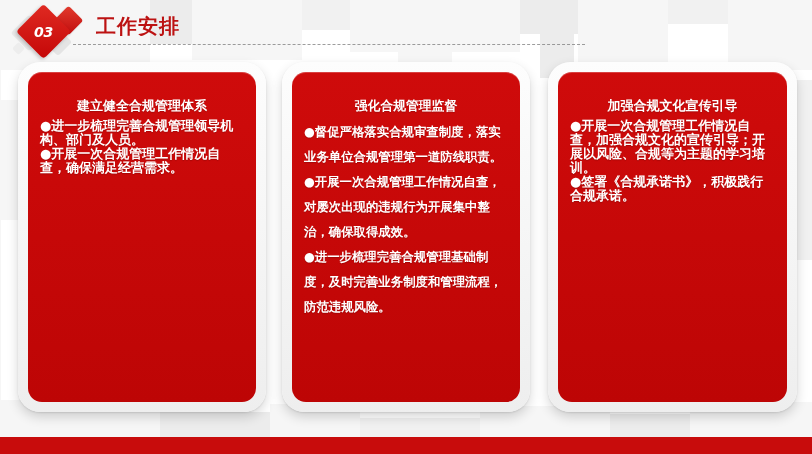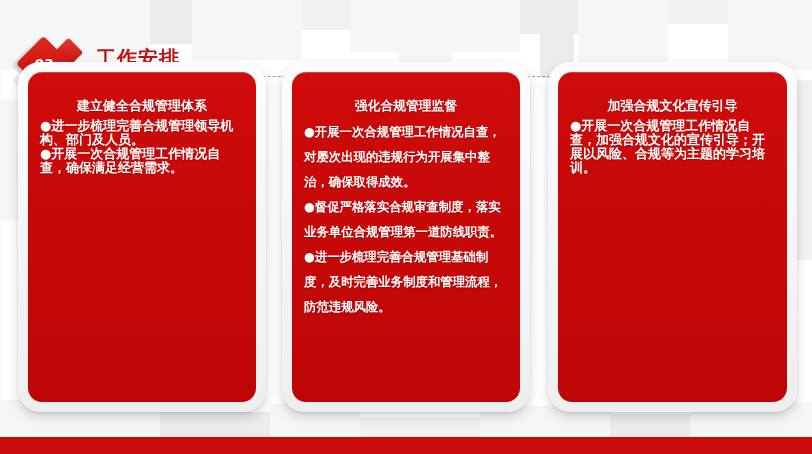--- a/index.html
+++ b/index.html
@@ -16,21 +16,21 @@
       #ffffff;
     overflow:hidden;
   }
   
   .bg-blocks{position:absolute;inset:0;pointer-events:none;}
   .bg-blocks i{position:absolute;display:block;background:#f1f1f1;}
   .bg-blocks i.lt{background:#f6f6f6;}
   .bg-blocks i.dk{background:#ececec;}
 
   
-  .header{position:absolute;left:0;top:0;width:656px;height:56px;margin-top:32px;}
+  .header{position:absolute;left:0;top:0;width:656px;height:56px;}
   .logo{position:absolute;left:12px;top:4px;width:74px;height:54px;}
   .dia{position:absolute;transform:rotate(45deg);}
   .dia.gray1{left:4px;top:16px;width:26px;height:26px;background:#e9e9e9;border-radius:3px;}
   .dia.gray2{left:36px;top:28px;width:20px;height:20px;background:#e4e4e4;border-radius:3px;}
   .dia.gray3{left:2px;top:40px;width:9px;height:9px;background:#ededed;border-radius:2px;}
   .dia.red-sm{left:46px;top:6px;width:21px;height:21px;
     background:linear-gradient(135deg,#e23b2e,#c10d0d);border-radius:3px;
     box-shadow:0 1px 2px rgba(0,0,0,.18);}
   .dia.red-big{left:12px;top:8px;width:39px;height:39px;
     background:linear-gradient(135deg,#e02a22,#c40707);border-radius:4px;
@@ -141,32 +141,33 @@
           <p class="para">●进一步梳理完善合规管理领导机构、部门及人员。</p>
           <p class="para">●开展一次合规管理工作情况自查，确保满足经营需求。</p>
         </div>
       </div>
     </div>
 
     <div class="card card-2">
       <div class="card-inner">
         <div class="card-head">强化合规管理监督</div>
         <div class="card-body">
+          <p class="para">●督促严格落实合规审查制度，落实业务单位合规管理第一道防线职责。</p>
           <p class="para">●开展一次合规管理工作情况自查，对屡次出现的违规行为开展集中整治，确保取得成效。</p>
-          <p class="para">●督促严格落实合规审查制度，落实业务单位合规管理第一道防线职责。</p>
           <p class="para">●进一步梳理完善合规管理基础制度，及时完善业务制度和管理流程，防范违规风险。</p>
         </div>
       </div>
     </div>
 
     <div class="card card-3">
       <div class="card-inner">
         <div class="card-head">加强合规文化宣传引导</div>
         <div class="card-body">
           <p class="para">●开展一次合规管理工作情况自查，加强合规文化的宣传引导；开展以风险、合规等为主题的学习培训。</p>
+          <p class="para">●签署《合规承诺书》，积极践行合规承诺。</p>
         </div>
       </div>
     </div>
 
   </div>
 
   <div class="bottom-bar"></div>
 
 </div>
 

